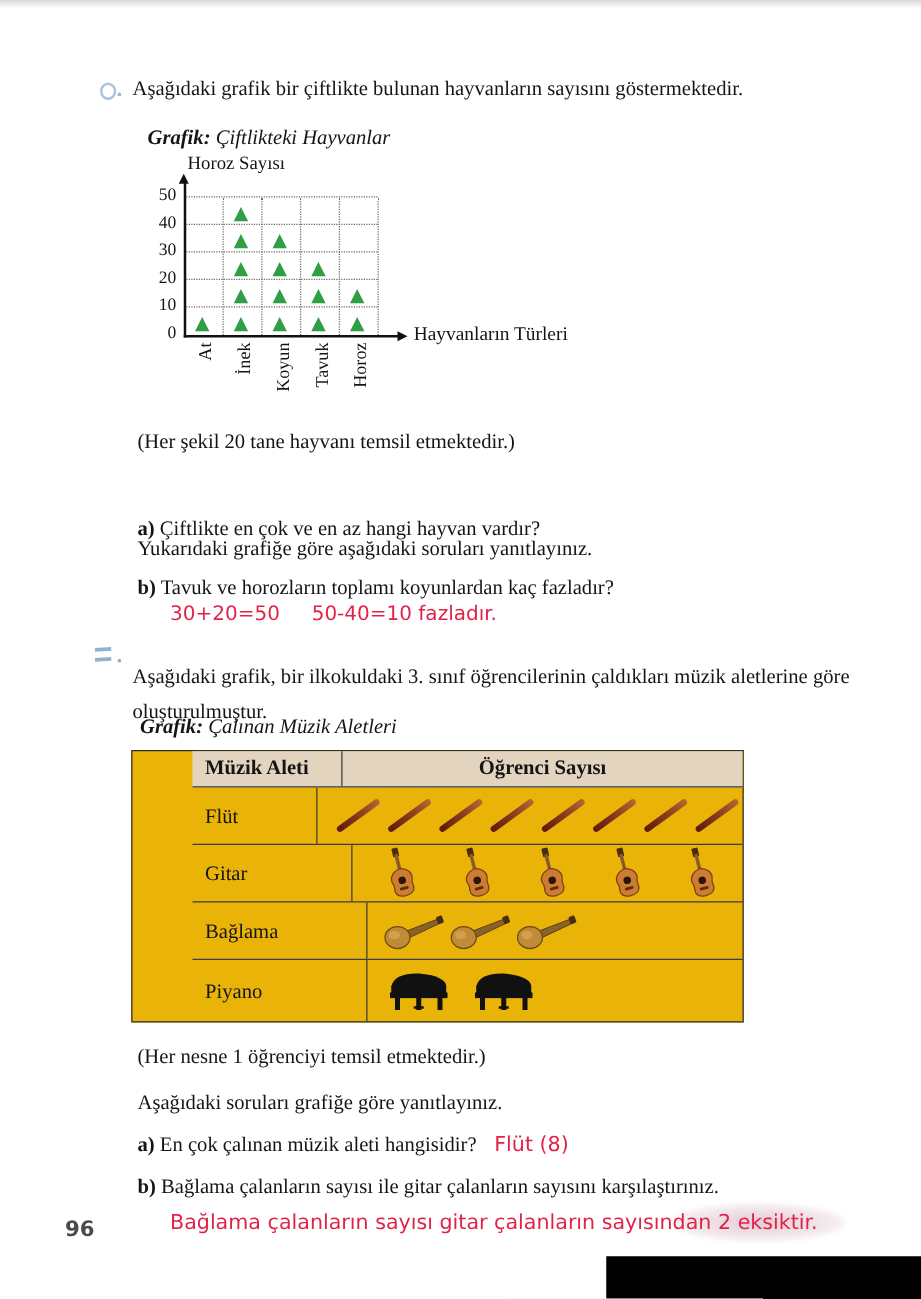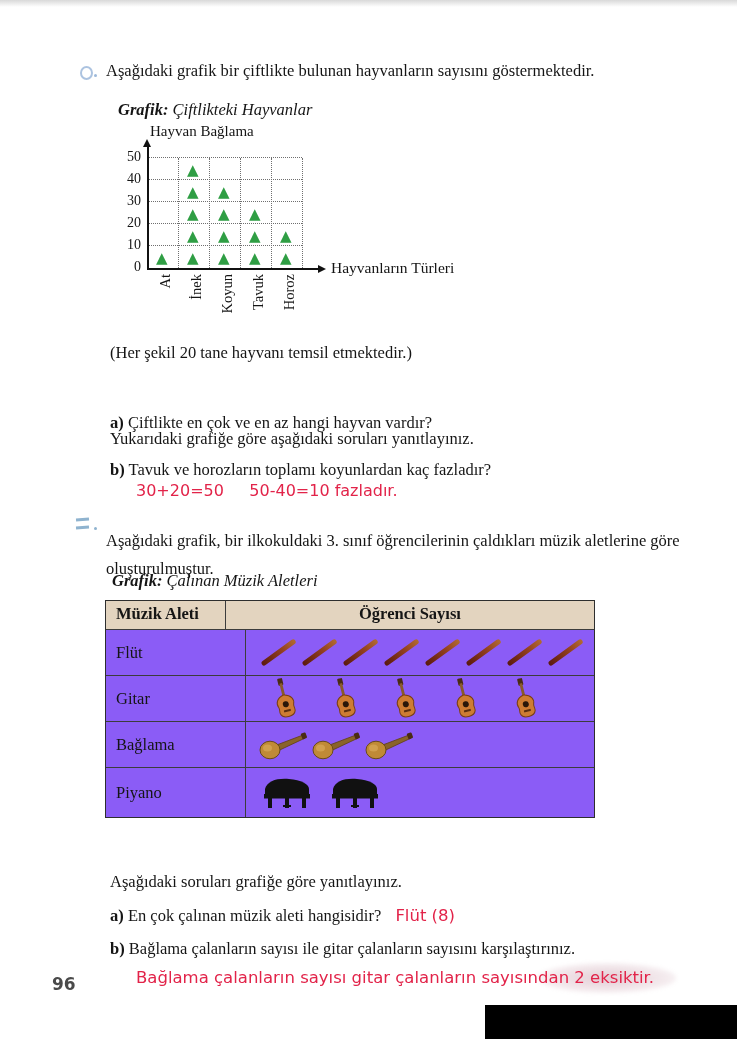--- a/index.html
+++ b/index.html
@@ -29,21 +29,21 @@
   .arrow-right{position:absolute;left:203px;top:124.5px;width:0;height:0;
             border-top:4.5px solid transparent;border-bottom:4.5px solid transparent;border-left:8px solid #111;}
   .gl-h{position:absolute;height:0;border-top:1.5px dotted #6f6f6f;}
   .gl-v{position:absolute;width:0;border-left:1.5px dotted #6f6f6f;}
   .tick{position:absolute;width:26px;text-align:right;font-size:14px;color:#151515;}
   .tri{position:absolute;font-family:"DejaVu Sans",sans-serif;font-size:15px;color:#2f9e44;line-height:1;}
   .cat{position:absolute;white-space:nowrap;font-size:14.5px;
        transform:rotate(-90deg) translateX(-100%);transform-origin:top left;}
   .xlab{position:absolute;left:216px;top:119px;font-size:15.5px;}
   
-  .mtable{position:absolute;left:105px;top:600px;width:490px;border:1.7px solid #2e2e2e;background:#8b5cf6;box-sizing:border-box;}
+  .mtable{position:absolute;left:105px;top:600px;width:490px;border:1.7px solid #2e2e2e;background:#eab308;box-sizing:border-box;padding-left:48px;}
   .hdr{display:flex;background:#e3d4bf;border-bottom:1.2px solid #3c3c3c;font-weight:bold;font-size:16.5px;height:29px;box-sizing:border-box;}
   .hcell1{width:120px;box-sizing:border-box;padding:3px 0 0 10px;border-right:1.2px solid #3c3c3c;}
   .hcell2{flex:1;text-align:center;padding-top:3px;}
   .mrow{display:flex;border-bottom:1.2px solid #3c3c3c;height:46px;box-sizing:border-box;}
   .mrow:last-child{border-bottom:none;height:49px;}
   .mcell-label{width:140px;box-sizing:border-box;padding-left:10px;display:flex;align-items:center;
                font-size:16.5px;border-right:1.2px solid #3c3c3c;}
   .mcell-icons{flex:1;display:flex;align-items:center;padding-left:12px;}
   .icon-wrap{display:inline-flex;align-items:center;justify-content:center;overflow:visible;}
   .wrap-flute{width:41px;height:36px;}
@@ -67,21 +67,21 @@
   <div class="abs mark2b"></div>
   <div class="abs mark2dot"></div>
 
   <div class="abs qtext" style="left:106px;top:57px;width:610px;">Aşağıdaki grafik bir çiftlikte bulunan hayvanların sayısını göstermektedir.</div>
 
   <div class="abs" style="left:118px;top:100px;font-size:16.5px;">
     <span class="bold ital">Grafik:</span>
     <span class="ital">Çiftlikteki Hayvanlar</span>
   </div>
 
-  <div class="abs" style="left:150px;top:123px;font-size:15px;">Hayvan Bağlama</div>
+  <div class="abs" style="left:150px;top:123px;font-size:15px;">Horoz Sayısı</div>
 
   <div id="plot">
     <div class="axis-y"></div>
     <div class="axis-x"></div>
     <div class="arrow-up"></div>
     <div class="arrow-right"></div>
     <div class="xlab">Hayvanların Türleri</div>
   <div class="gl-h" style="left: 34px; top: 105px; width: 153px;"></div>
       <div class="gl-h" style="left: 34px; top: 83px; width: 153px;"></div>
       <div class="gl-h" style="left: 34px; top: 61px; width: 153px;"></div>
@@ -287,20 +287,21 @@
                 <rect x="26" y="23" width="4" height="10" fill="#111"></rect>
                 <rect x="43" y="23" width="4" height="10" fill="#111"></rect>
                 <rect x="24" y="30" width="8" height="2" fill="#111"></rect>
               </svg>
             </span>
           </div>
         </div>
       </div>
   </div>
 
+  <div class="abs qtext" style="left:110px;top:831px;">(Her nesne 1 öğrenciyi temsil etmektedir.)</div>
 
   <div class="abs qtext" style="left:110px;top:868px;">Aşağıdaki soruları grafiğe göre yanıtlayınız.</div>
 
   <div class="abs qtext" style="left:110px;top:902px;">
     <span class="bold">a)</span>
     <span>En çok çalınan müzik aleti hangisidir?</span>
     <span class="red" style="margin-left:10px;font-size:16.5px;">Flüt (8)</span>
   </div>
 
   <div class="abs qtext" style="left:110px;top:935px;">

